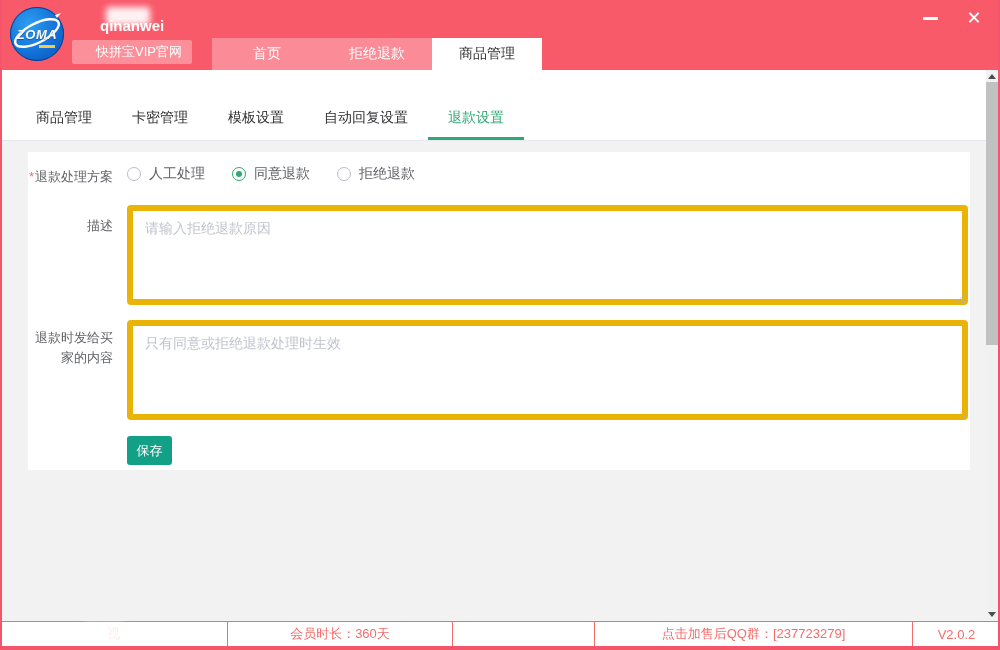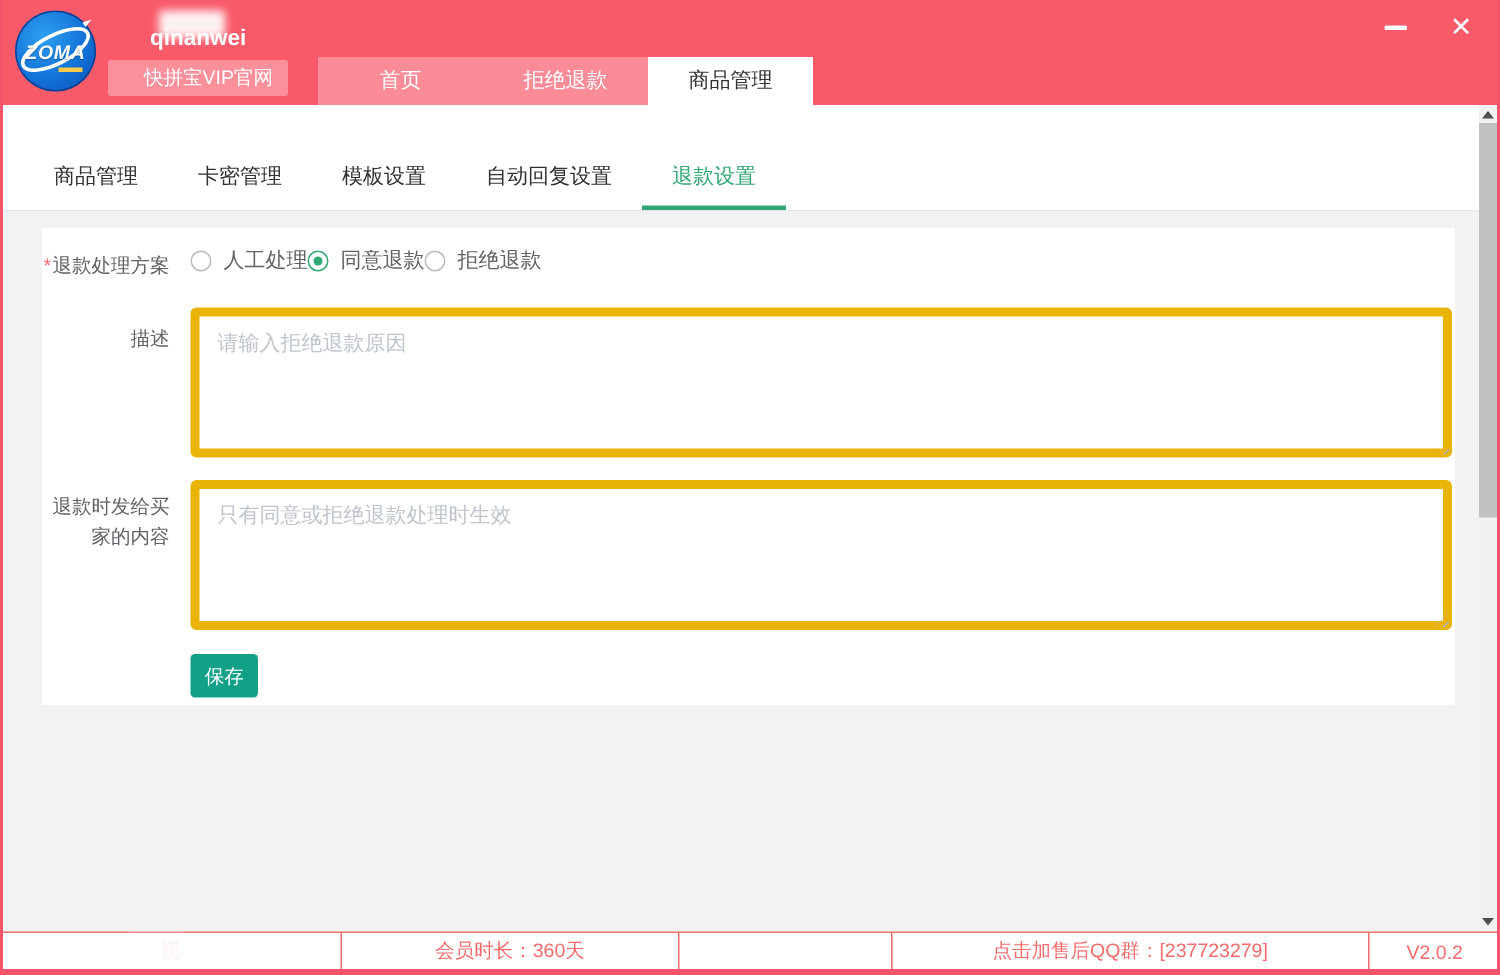--- a/index.html
+++ b/index.html
@@ -43,21 +43,21 @@
   .subtab.active { color: #31a873; }
   .subtab.active::after { content: ""; position: absolute; left: 0; right: 0; bottom: 0; height: 3px; background: #31a873; }
 
   
   .panel { position: absolute; left: 28px; top: 152px; width: 942px; height: 318px; background: #fff; z-index: 4; }
   .form-label { position: absolute; color: #606266; font-size: 13px; text-align: right; line-height: 1.55; }
   .required-star { color: #f56c6c; margin-right: 1px; }
   .label-plan { left: 0; top: 15px; width: 85px; }
   .label-desc { left: 0; top: 64px; width: 85px; }
   .label-msg  { left: 0; top: 176px; width: 85px; }
-  .radio-row { position: absolute; left: 99px; top: 9px; height: 26px; display: flex; align-items: center; }
+  .radio-row { position: absolute; left: 99px; top: 9px; height: 26px; display: flex; align-items: center; gap: 27px; }
   .radio { display: flex; align-items: center; gap: 8px; font-size: 14px; color: #606266; cursor: pointer; }
   .radio-circle { width: 14px; height: 14px; border: 1px solid #b8bcc4; border-radius: 50%; background: #fff; position: relative; flex: none; }
   .radio.selected .radio-circle { border-color: #31a873; }
   .radio.selected .radio-circle::after { content: ""; position: absolute; left: 3px; top: 3px; width: 6px; height: 6px;
                                          border-radius: 50%; background: #31a873; }
   .ta { position: absolute; left: 99px; width: 841px; border: 6px solid #eab308; border-radius: 4px; background: #fff;
         padding: 9px 12px; font-size: 14px; color: #606266; resize: none; outline: none; font-family: inherit; }
   .ta::placeholder { color: #bfc4cd; }
   .ta1 { top: 53px; height: 100px; }
   .ta2 { top: 168px; height: 100px; }

